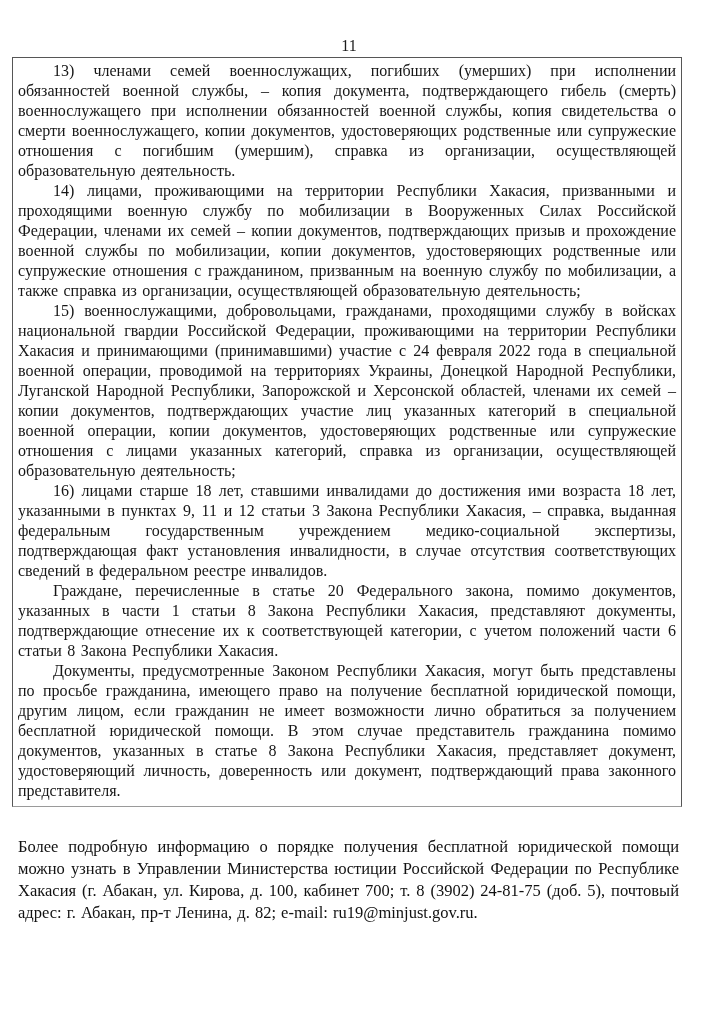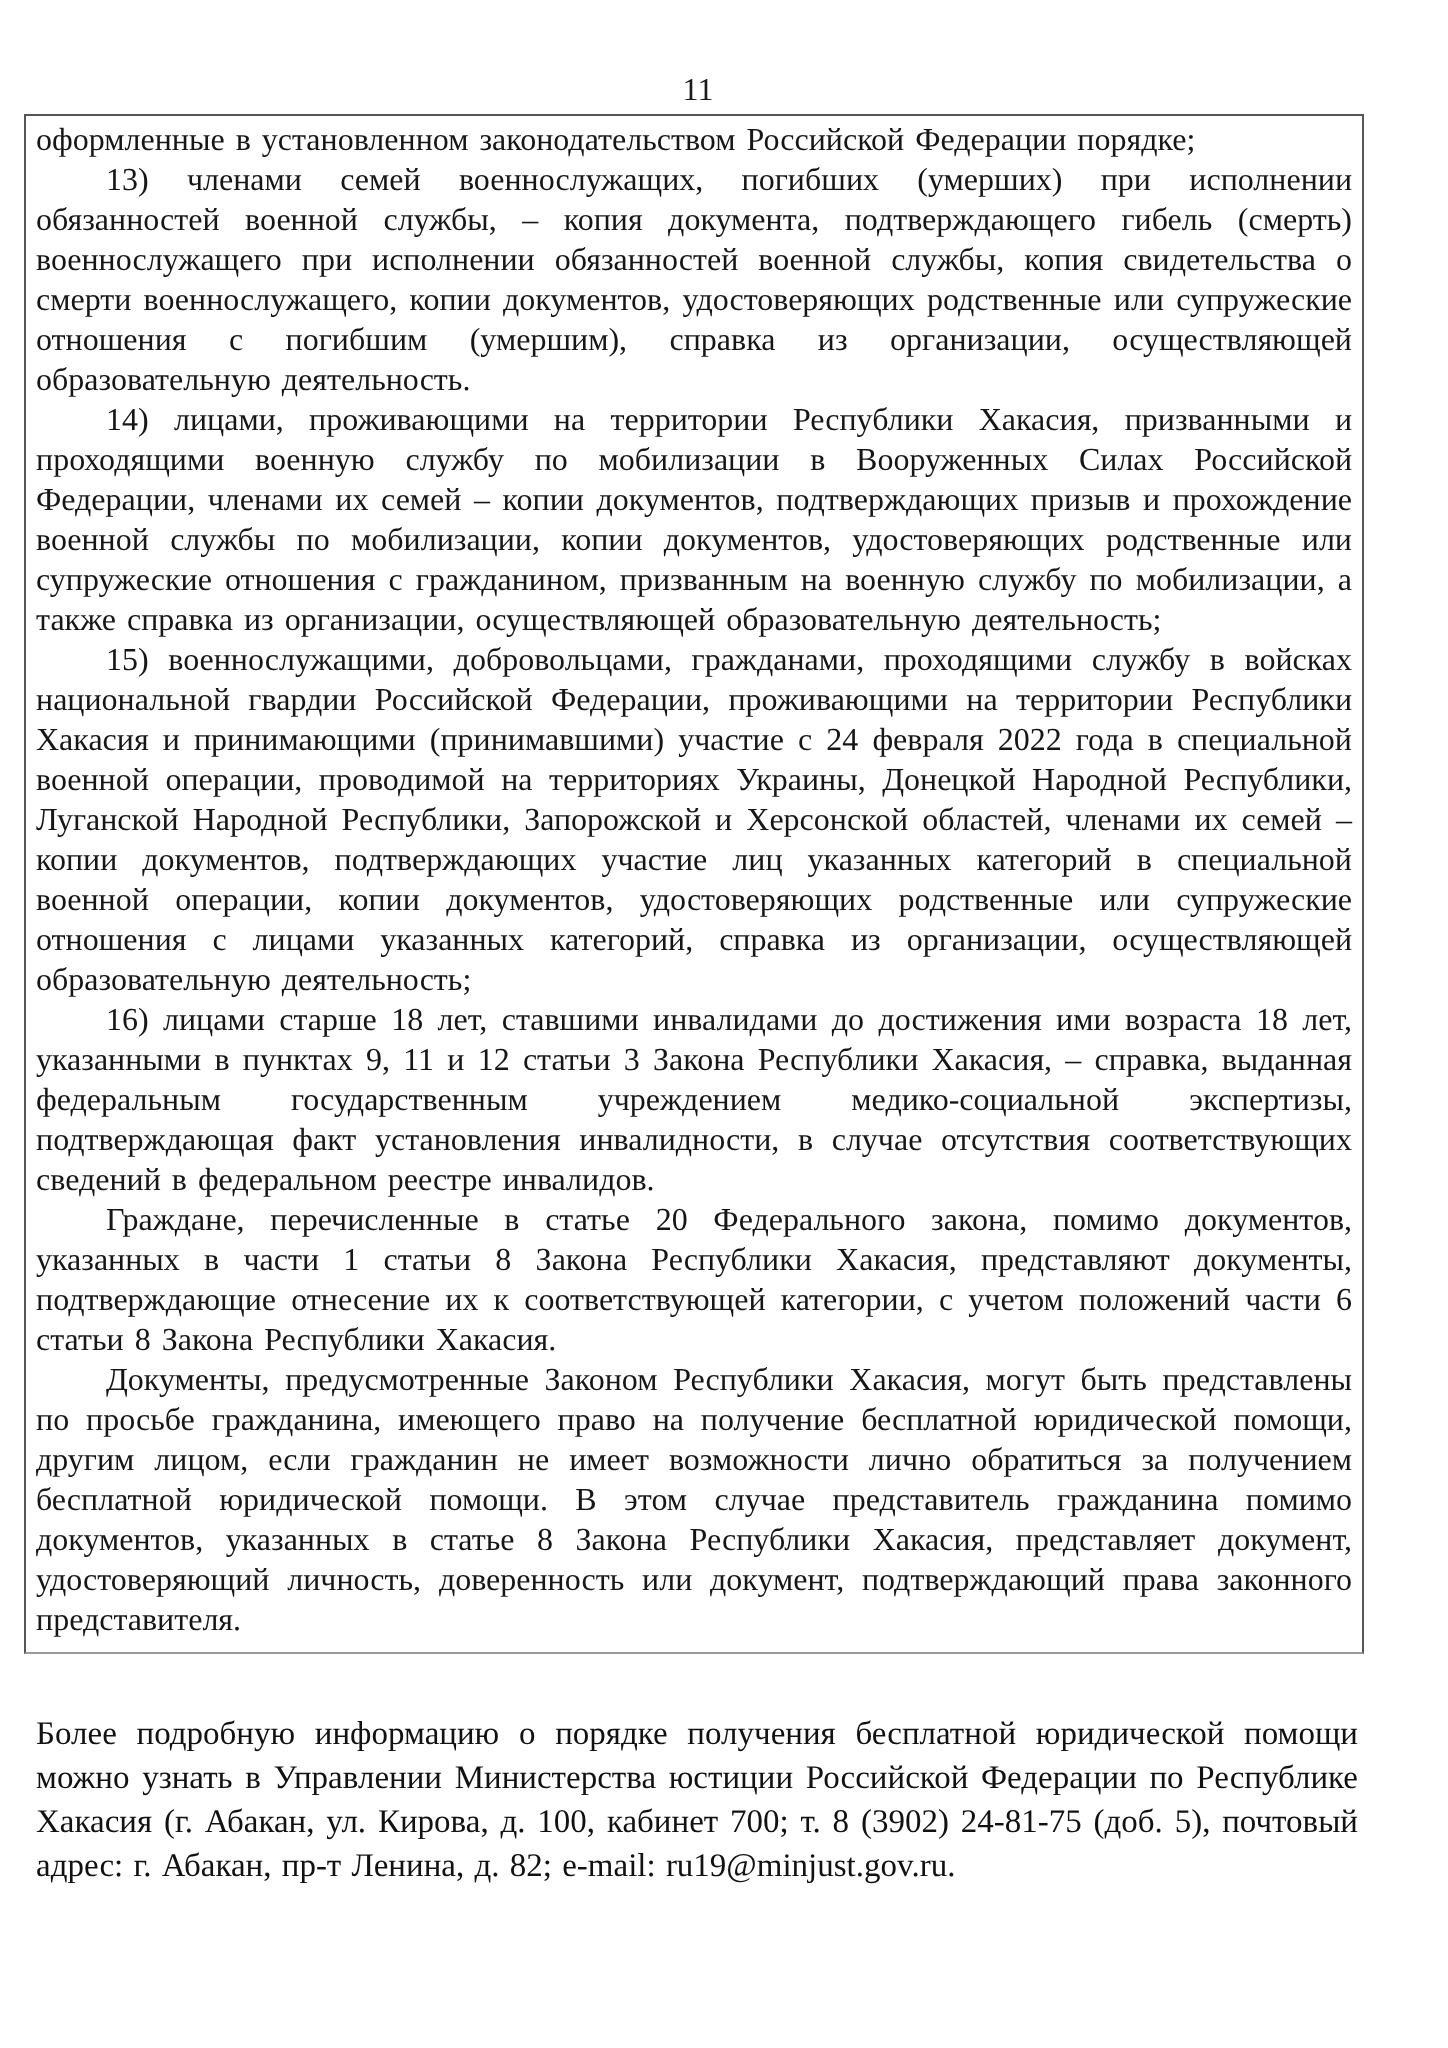--- a/index.html
+++ b/index.html
@@ -57,21 +57,20 @@
   }
 </style>
 </head>
 <body>
 
 <div class="page">
 
   <div class="page-number">11</div>
 
   <div class="text-box">
-    <p class="para no-indent">оформленные в установленном законодательством Российской Федерации порядке;</p>
     <p class="para">13) членами семей военнослужащих, погибших (умерших) при исполнении обязанностей военной службы, – копия документа, подтверждающего гибель (смерть) военнослужащего при исполнении обязанностей военной службы, копия свидетельства о смерти военнослужащего, копии документов, удостоверяющих родственные или супружеские отношения с погибшим (умершим), справка из организации, осуществляющей образовательную деятельность.</p>
     <p class="para">14) лицами, проживающими на территории Республики Хакасия, призванными и проходящими военную службу по мобилизации в Вооруженных Силах Российской Федерации, членами их семей – копии документов, подтверждающих призыв и прохождение военной службы по мобилизации, копии документов, удостоверяющих родственные или супружеские отношения с гражданином, призванным на военную службу по мобилизации, а также справка из организации, осуществляющей образовательную деятельность;</p>
     <p class="para">15) военнослужащими, добровольцами, гражданами, проходящими службу в войсках национальной гвардии Российской Федерации, проживающими на территории Республики Хакасия и принимающими (принимавшими) участие с 24 февраля 2022 года в специальной военной операции, проводимой на территориях Украины, Донецкой Народной Республики, Луганской Народной Республики, Запорожской и Херсонской областей, членами их семей – копии документов, подтверждающих участие лиц указанных категорий в специальной военной операции, копии документов, удостоверяющих родственные или супружеские отношения с лицами указанных категорий, справка из организации, осуществляющей образовательную деятельность;</p>
     <p class="para">16) лицами старше 18 лет, ставшими инвалидами до достижения ими возраста 18 лет, указанными в пунктах 9, 11 и 12 статьи 3 Закона Республики Хакасия, – справка, выданная федеральным государственным учреждением медико-социальной экспертизы, подтверждающая факт установления инвалидности, в случае отсутствия соответствующих сведений в федеральном реестре инвалидов.</p>
     <p class="para">Граждане, перечисленные в статье 20 Федерального закона, помимо документов, указанных в части 1 статьи 8 Закона Республики Хакасия, представляют документы, подтверждающие отнесение их к соответствующей категории, с учетом положений части 6 статьи 8 Закона Республики Хакасия.</p>
     <p class="para">Документы, предусмотренные Законом Республики Хакасия, могут быть представлены по просьбе гражданина, имеющего право на получение бесплатной юридической помощи, другим лицом, если гражданин не имеет возможности лично обратиться за получением бесплатной юридической помощи. В этом случае представитель гражданина помимо документов, указанных в статье 8 Закона Республики Хакасия, представляет документ, удостоверяющий личность, доверенность или документ, подтверждающий права законного представителя.</p>
   </div>
 
   <p class="footer-note">Более подробную информацию о порядке получения бесплатной юридической помощи можно узнать в Управлении Министерства юстиции Российской Федерации по Республике Хакасия (г. Абакан, ул. Кирова, д. 100, кабинет 700; т. 8 (3902) 24-81-75 (доб. 5), почтовый адрес: г. Абакан, пр-т Ленина, д. 82; e-mail: ru19@minjust.gov.ru.</p>
 

